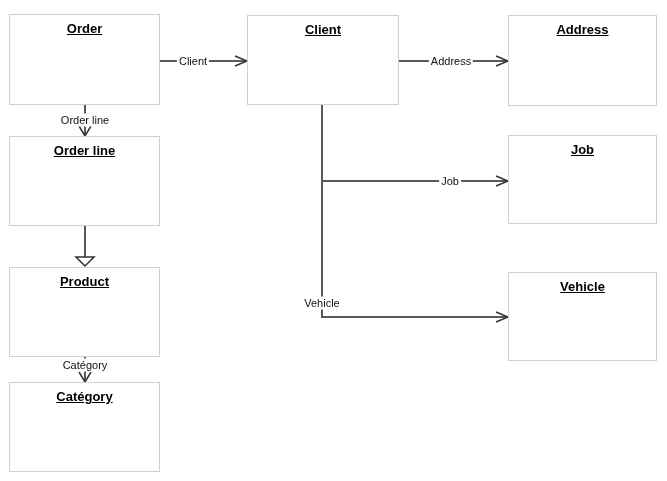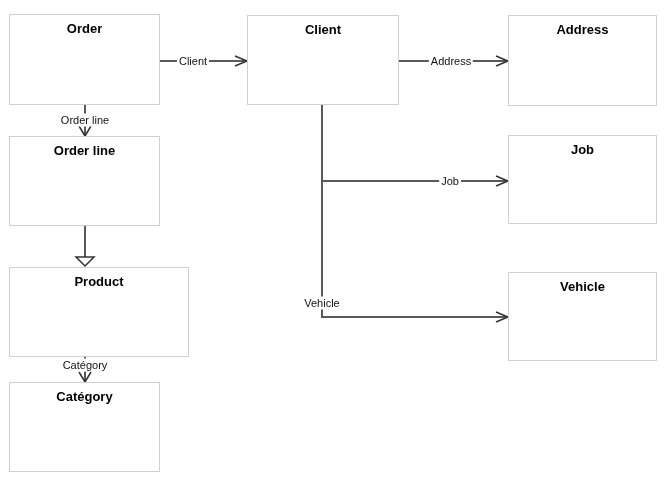--- a/index.html
+++ b/index.html
@@ -14,20 +14,21 @@
   #edge-layer {
     position: absolute;
     left: 0; top: 0;
     width: 667px; height: 481px;
   }
   .entity {
     position: absolute;
     box-sizing: border-box;
     background: #ffffff;
     border: 1px solid #d0d0d0;
+    text-decoration: underline;
   }
   .entity-title {
     display: block;
     text-align: center;
     padding-top: 6px;
     font-size: 13px;
     font-weight: bold;
     color: #000000;
     white-space: nowrap;
   }
@@ -72,21 +73,21 @@
     <div class="edge-label" style="left: 85px; top: 365px;">Catégory</div>
     <div class="edge-label" style="left: 451px; top: 61px;">Address</div>
     <div class="edge-label" style="left: 450px; top: 181px;">Job</div>
     <div class="edge-label" style="left: 322px; top: 303px;">Vehicle</div>
     <div class="entity" style="left: 9px; top: 14px; width: 151px; height: 91px;">
       <span class="entity-title">Order</span>
     </div>
     <div class="entity" style="left: 9px; top: 136px; width: 151px; height: 90px;">
       <span class="entity-title">Order line</span>
     </div>
-    <div class="entity" style="left: 9px; top: 267px; width: 180px; height: 90px;">
+    <div class="entity" style="left: 9px; top: 267px; width: 151px; height: 90px;">
       <span class="entity-title">Product</span>
     </div>
     <div class="entity" style="left: 9px; top: 382px; width: 151px; height: 90px;">
       <span class="entity-title">Catégory</span>
     </div>
     <div class="entity" style="left: 247px; top: 15px; width: 152px; height: 90px;">
       <span class="entity-title">Client</span>
     </div>
     <div class="entity" style="left: 508px; top: 15px; width: 149px; height: 91px;">
       <span class="entity-title">Address</span>

